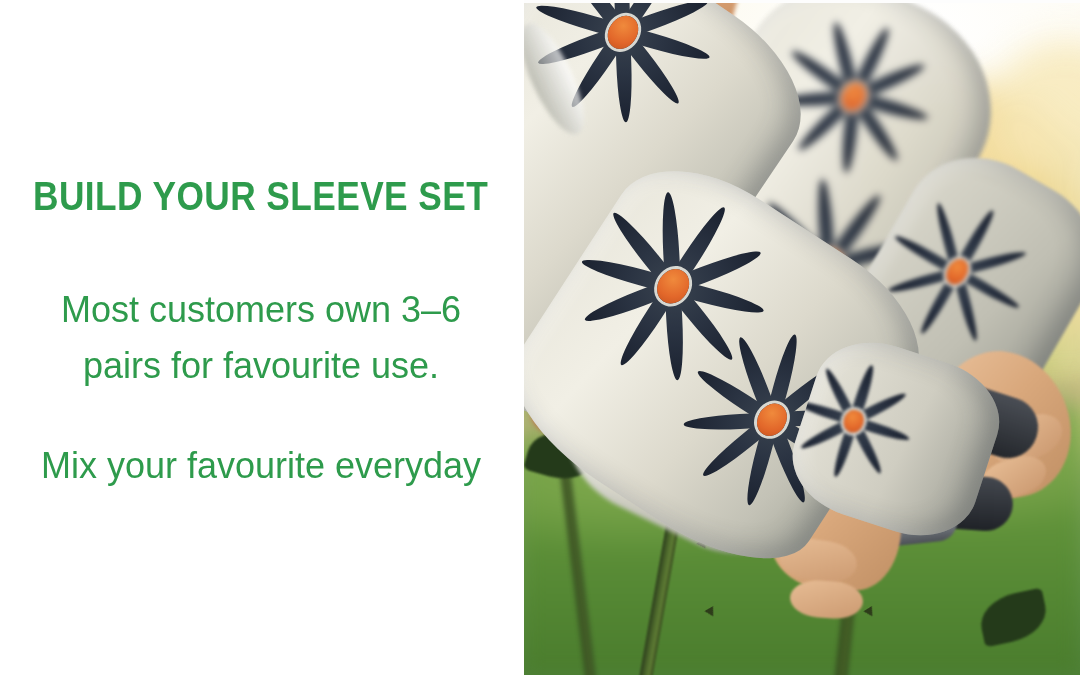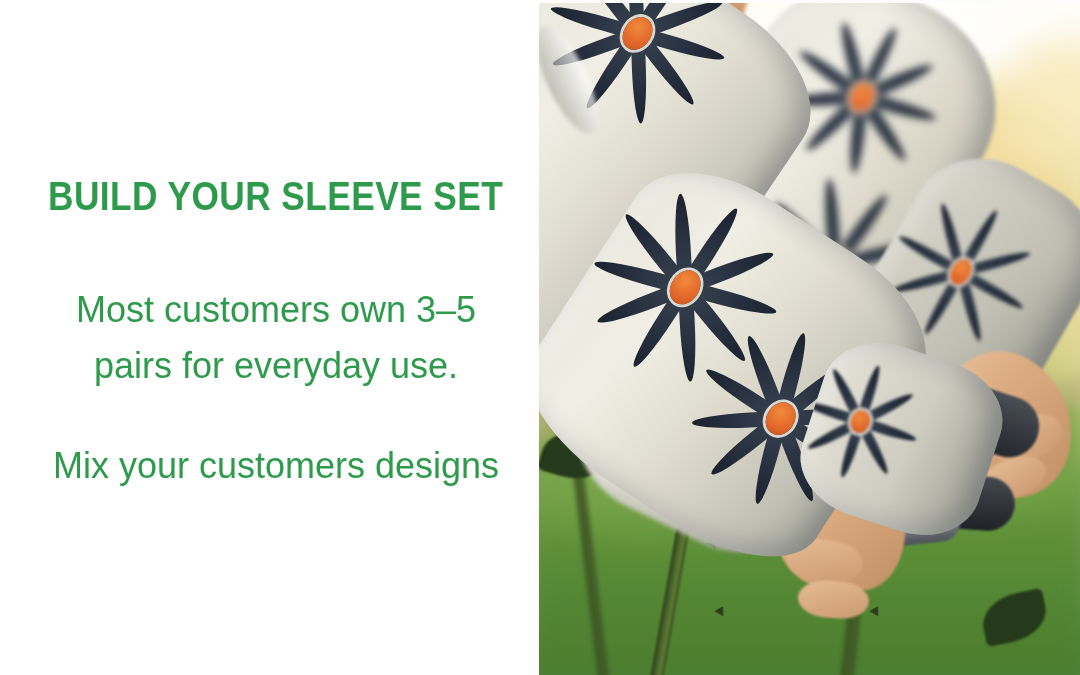--- a/index.html
+++ b/index.html
@@ -12,21 +12,20 @@
 
   
   .text-panel{
     position:relative;
     width:522px;height:675px;
     background:#ffffff;
     display:flex;flex-direction:column;
     align-items:center;justify-content:center;
     box-sizing:border-box;
     padding:0 14px 6px 14px;
-    margin-left:15px;
   }
   .headline{
     font-family:"Liberation Sans", sans-serif;
     font-weight:700;
     font-size:41px;
     line-height:1.05;
     letter-spacing:0.5px;
     color:#2E9B4C;
     text-transform:uppercase;
     text-align:center;
@@ -227,26 +226,26 @@
 </head>
 <body>
 
 <div class="banner">
 
   <div class="text-panel">
 
     <h1 class="headline">BUILD YOUR SLEEVE SET</h1>
 
     <p class="para">
-      <span class="line">Most customers own 3–5</span>
-      <span class="line">pairs for everyday use.</span>
+      <span class="line">Most customers own 3–6</span>
+      <span class="line">pairs for favourite use.</span>
     </p>
 
     <p class="para">
-      <span class="line">Mix your customers designs</span>
+      <span class="line">Mix your favourite everyday</span>
     </p>
 
   </div>
 
   <div class="photo">
 
     <div class="ph-layer bg-sky"></div>
 
     <div class="ph-layer bokeh">
       <span class="blob b1"></span>

